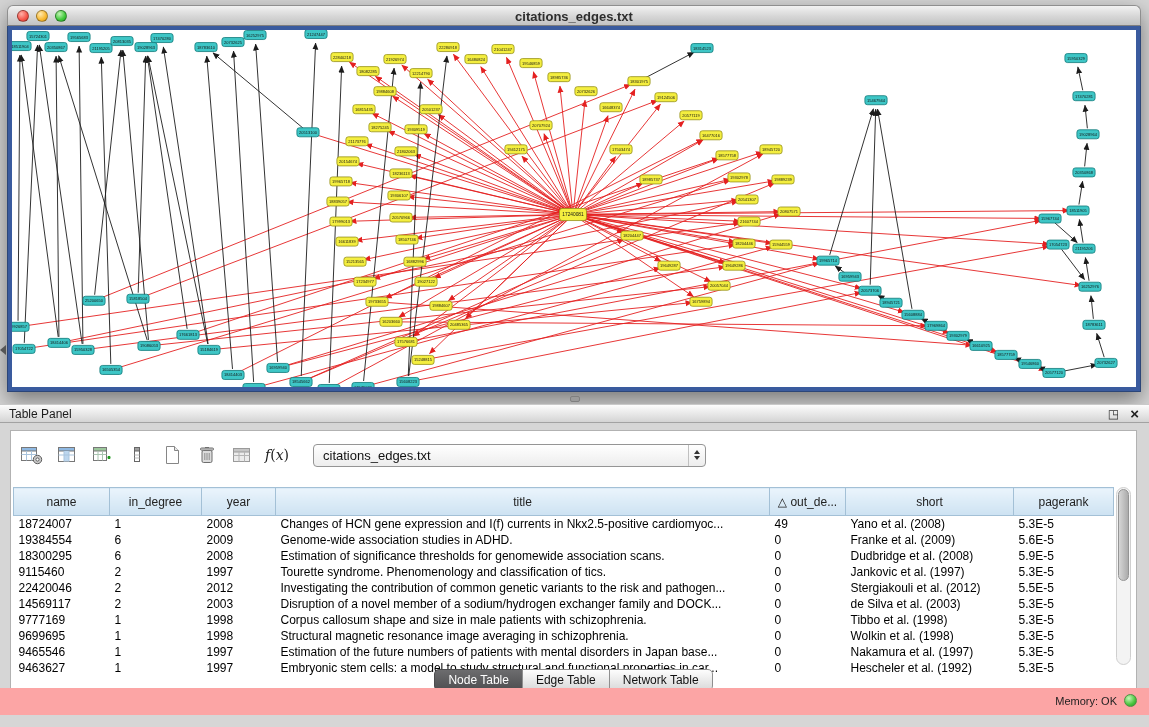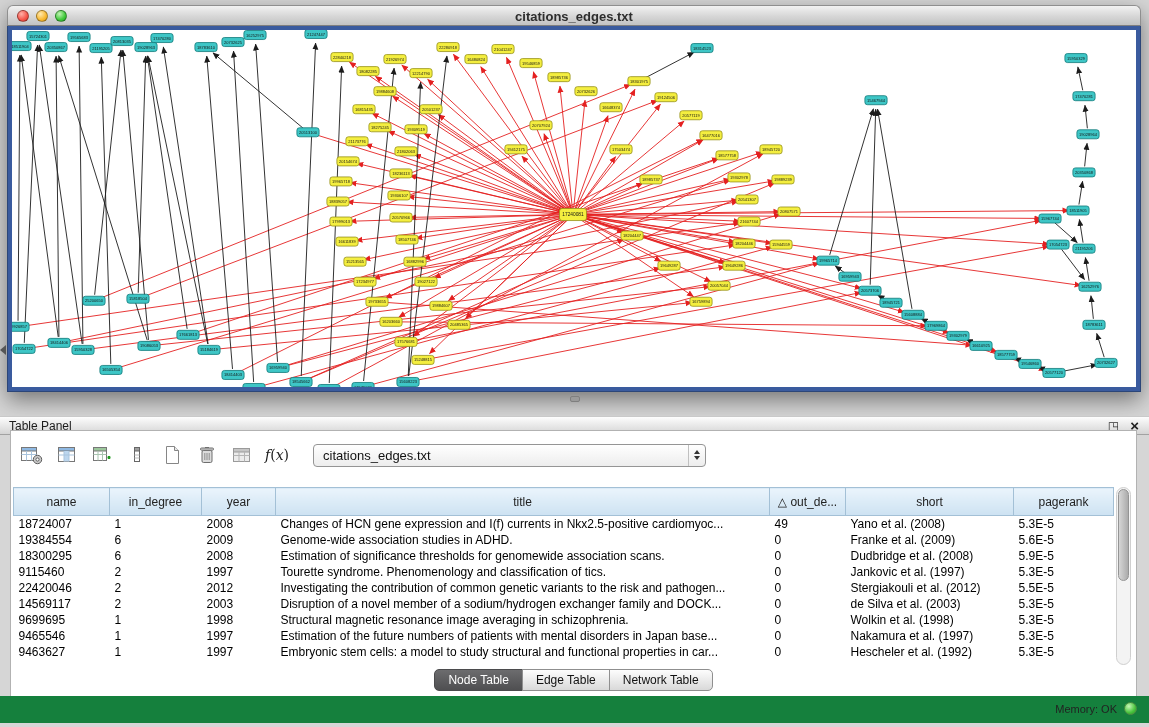--- a/index.html
+++ b/index.html
@@ -25,21 +25,21 @@
   .net-canvas svg { width:100%; height:100%; display:block; }
 
   
   .split { position:absolute; left:0; top:392px; width:1149px; height:12px; }
   .split-grip { width:10px; height:6px; margin:4px auto 0; background:#9a9a9a; border-radius:2px; border:1px solid #7f7f7f; }
   .west-arrow { position:absolute; left:0; top:345px; width:0; height:0;
     border-top:5px solid transparent; border-bottom:5px solid transparent; border-right:6px solid #555; }
 
   
   .panel-header { position:absolute; left:0; top:404px; width:1149px; height:19px;
-    background:linear-gradient(#fdfdfd,#d4d4d4); border-top:1px solid #c9c9c9; border-bottom:1px solid #a2a2a2;margin-top:12px; }
+    background:linear-gradient(#fdfdfd,#d4d4d4); border-top:1px solid #c9c9c9; border-bottom:1px solid #a2a2a2; }
   .panel-header .ph-title { position:absolute; left:9px; top:2px; font-size:12px; color:#1c1c1c; }
   .ph-float { position:absolute; right:30px; top:2px; font-size:12px; color:#333; cursor:default; }
   .ph-close { position:absolute; right:10px; top:1px; font-size:15px; font-weight:bold; color:#222; line-height:15px; cursor:default; }
 
   .panel-body { position:absolute; left:10px; top:430px; width:1127px; height:268px;
     background:#fff; border:1px solid #b2b2b2; }
 
   .toolbar { position:absolute; left:8px; top:8px; height:32px; display:flex; align-items:center; gap:9px; }
   .tool-btn { width:26px; height:26px; display:flex; align-items:center; justify-content:center; }
   .fx { font-family:"DejaVu Serif", serif; font-size:14px; color:#1a1a1a; }
@@ -66,21 +66,21 @@
     border:1px solid #949494; border-radius:7px; }
 
   .tabs { position:absolute; left:0; right:0; bottom:6px; display:flex; justify-content:center; }
   .tab { font-size:12px; padding:3px 13px; border:1px solid #8f8f8f;
     background:linear-gradient(#fdfdfd,#d9d9d9); color:#111;margin-top:44px; }
   .tab + .tab { margin-left:-1px; }
   .tab:first-child { border-radius:5px 0 0 5px; }
   .tab:last-child { border-radius:0 5px 5px 0; }
   .tab.active { background:linear-gradient(#6c6c6e,#4f4f51); color:#fff; border-color:#4b4b4d; }
 
-  .statusbar { position:absolute; left:0; bottom:4px; width:1149px; height:27px; background:#15803d; }
+  .statusbar { position:absolute; left:0; bottom:12px; width:1149px; height:27px; background:#fca5a5; }
   .mem { position:absolute; right:32px; top:7px; font-size:11px; color:#222; }
   .mem-light { position:absolute; right:12px; top:6px; width:13px; height:13px; border-radius:50%;
     border:1px solid #4f8f43; background:radial-gradient(circle at 35% 30%, #c8f7b8, #49c43d 60%, #27962a); }
 </style>
 </head>
 <body>
 
 <div class="net-window">
   <div class="titlebar">
     <div class="lights">
@@ -852,20 +852,29 @@
         <tr>
           <td>14569117</td>
           <td>2</td>
           <td>2003</td>
           <td>Disruption of a novel member of a sodium/hydrogen exchanger family and DOCK...</td>
           <td>0</td>
           <td class="center">de Silva et al. (2003)</td>
           <td>5.3E-5</td>
         </tr>
         <tr>
+          <td>9777169</td>
+          <td>1</td>
+          <td>1998</td>
+          <td>Corpus callosum shape and size in male patients with schizophrenia.</td>
+          <td>0</td>
+          <td class="center">Tibbo et al. (1998)</td>
+          <td>5.3E-5</td>
+        </tr>
+        <tr>
           <td>9699695</td>
           <td>1</td>
           <td>1998</td>
           <td>Structural magnetic resonance image averaging in schizophrenia.</td>
           <td>0</td>
           <td class="center">Wolkin et al. (1998)</td>
           <td>5.3E-5</td>
         </tr>
         <tr>
           <td>9465546</td>

